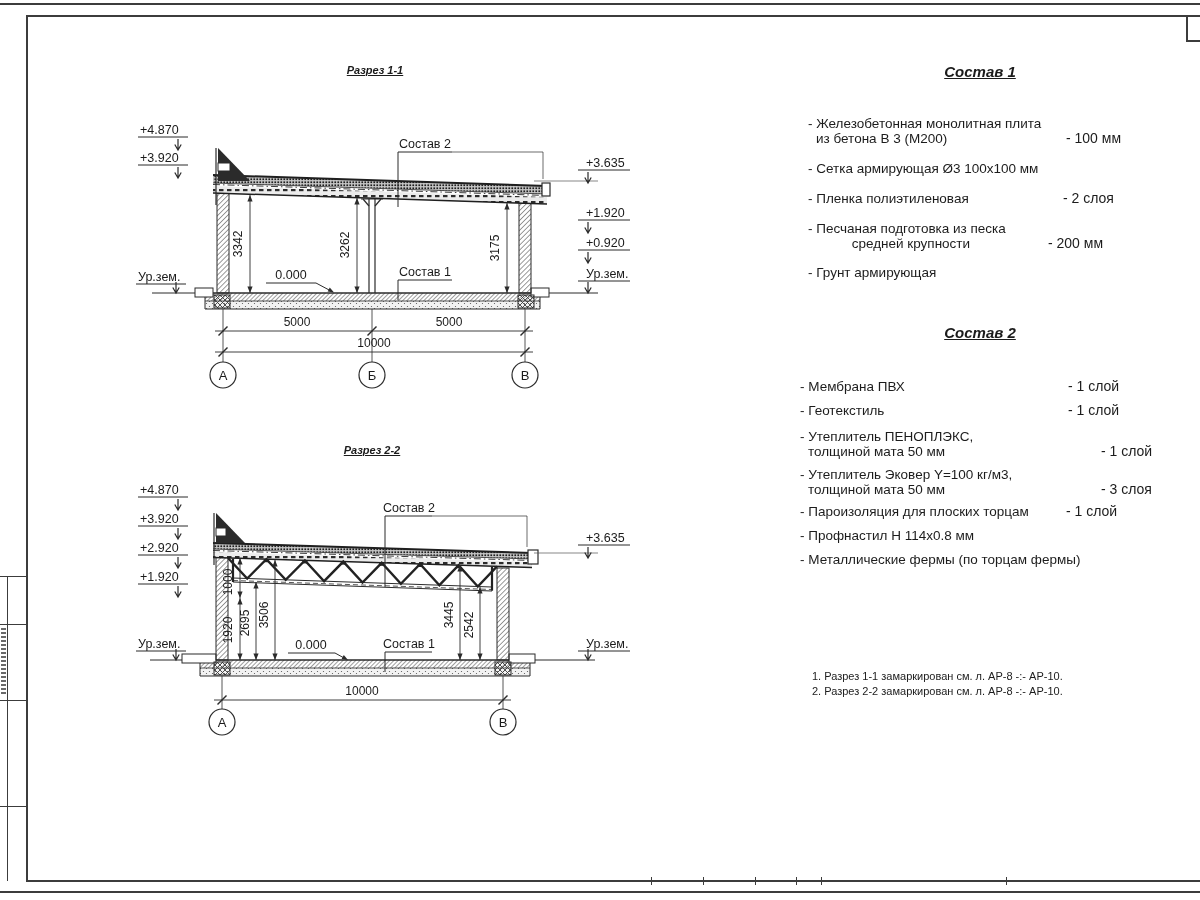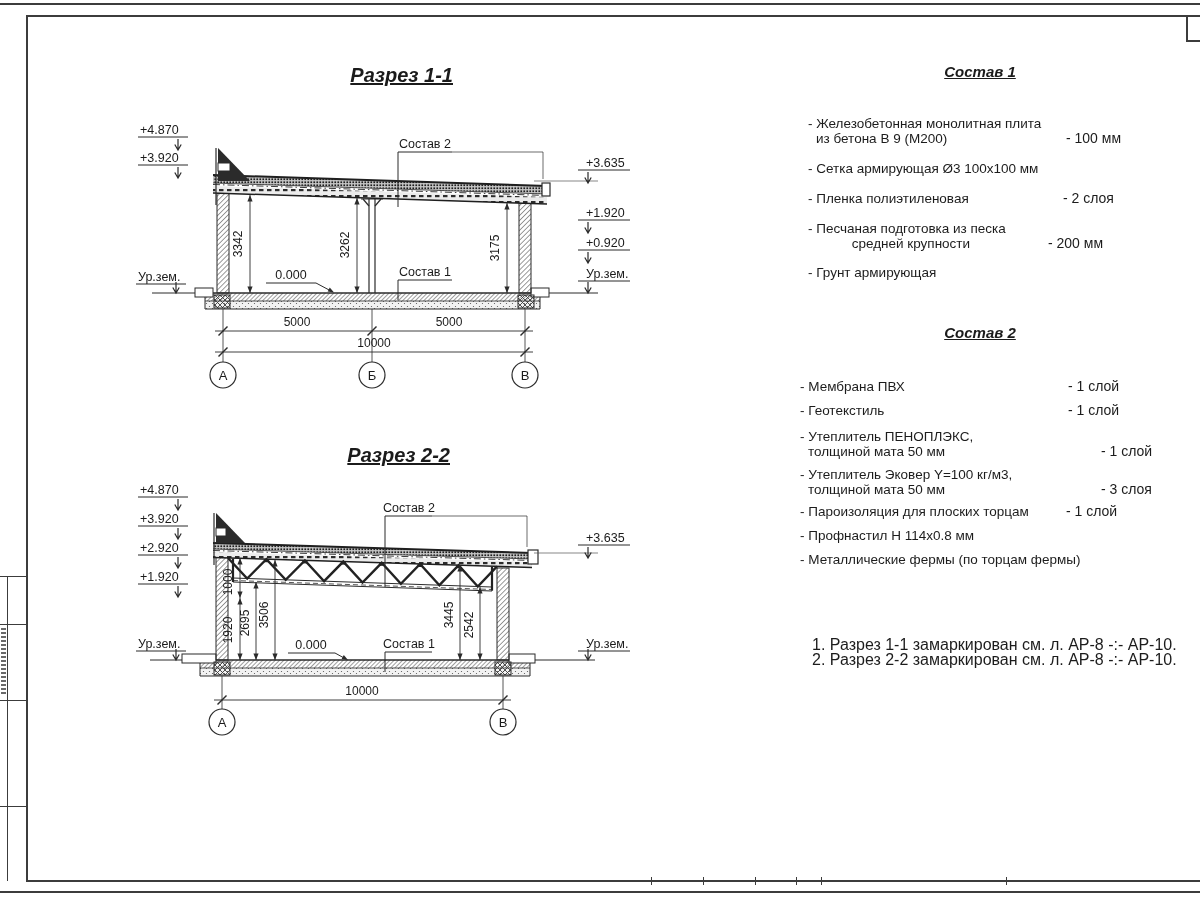--- a/index.html
+++ b/index.html
@@ -1,26 +1,26 @@
 <!DOCTYPE html>
 <html><head>
 <meta charset="utf-8">
 <style>
   html,body{margin:0;padding:0;background:#fff;}
   body{position:relative;width:1200px;height:900px;overflow:hidden;
        font-family:"Liberation Sans",sans-serif;color:#1c1c1c;}
   .abs{position:absolute;}
   .frameline{position:absolute;background:#3c3c3c;}
-  .ttl{position:absolute;font-style:italic;font-weight:bold;font-size:20px;
-       text-decoration:underline;text-align:right;color:#1b1b1b;}
+  .ttl{position:absolute;font-style:italic;font-weight:bold;font-size:11px;
+       text-decoration:underline;text-align:center;color:#1b1b1b;}
   .hdr{position:absolute;width:200px;text-align:center;font-style:italic;font-weight:bold;
        font-size:15px;text-decoration:underline;color:#1b1b1b;}
   .row{position:absolute;font-size:13.5px;line-height:15px;white-space:nowrap;}
   .val{position:absolute;font-size:14px;line-height:15px;white-space:nowrap;}
-  .note{position:absolute;font-size:16px;line-height:15px;white-space:nowrap;}
+  .note{position:absolute;font-size:11px;line-height:15px;white-space:nowrap;margin-top:32px;}
   .microtext{position:absolute;left:1px;top:628px;width:5px;height:68px;
        background:repeating-linear-gradient(180deg,#6a6a6a 0 2px,transparent 2px 4px);}
   svg text{font-family:"Liberation Sans",sans-serif;fill:#1b1b1b;}
   text.lvl{font-size:12.5px;}
   text.dim{font-size:12px;}
   text.lbl{font-size:12.5px;}
   text.grid{font-size:13px;}
 </style>
 </head>
 <body>
@@ -379,21 +379,21 @@
     <circle cx="373" cy="282" r="13" fill="#fff" stroke="#2b2b2b" stroke-width="1.2"></circle>
     <text class="grid" x="92" y="287" text-anchor="middle">А</text>
     <text class="grid" x="373" y="287" text-anchor="middle">В</text>
   </g>
 </svg>
 
 <div class="hdr" style="left:880px;top:63px;">Состав 1</div>
 
 <div class="row" style="left:808px;top:116px;">
   <div>- Железобетонная  монолитная плита</div>
-  <div style="padding-left:8px;">из бетона В 9 (М200)</div>
+  <div style="padding-left:8px;">из бетона В 3 (М200)</div>
 </div>
 <div class="val" style="left:1066px;top:131px;">- 100 мм</div>
 
 <div class="row" style="left:808px;top:161px;">
   <div>- Сетка армирующая Ø3 100x100 мм</div>
 </div>
 
 <div class="row" style="left:808px;top:191px;">
   <div>- Пленка полиэтиленовая</div>
 </div>

